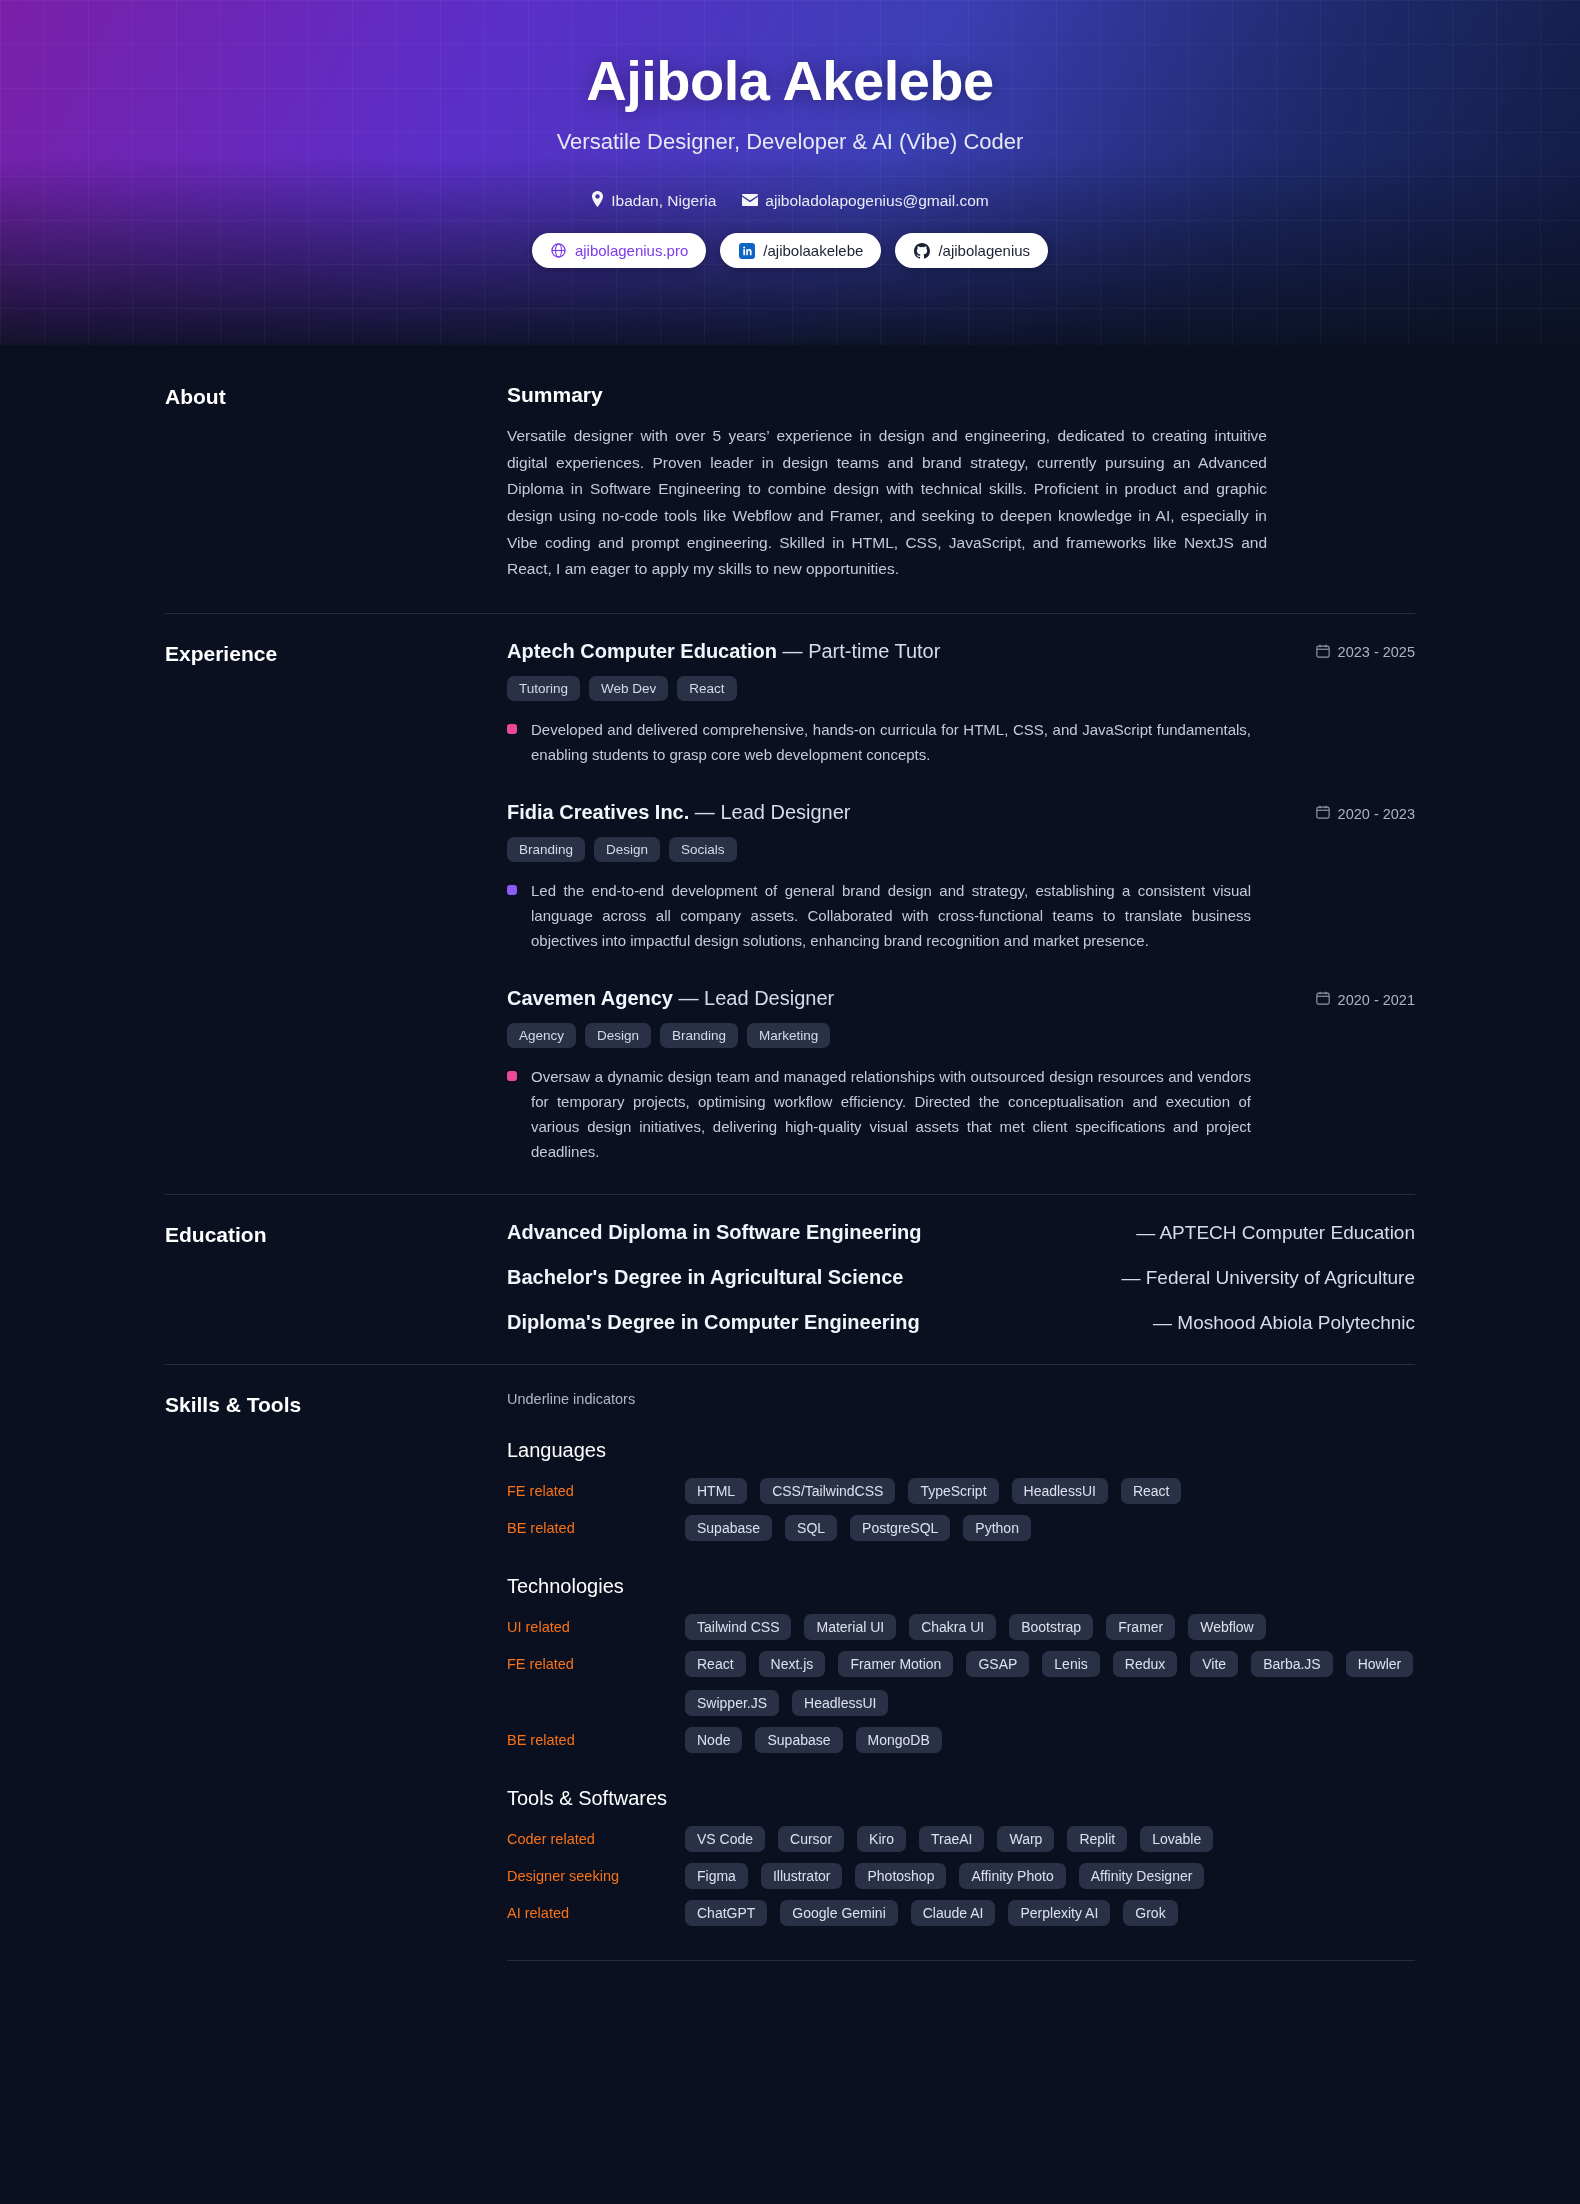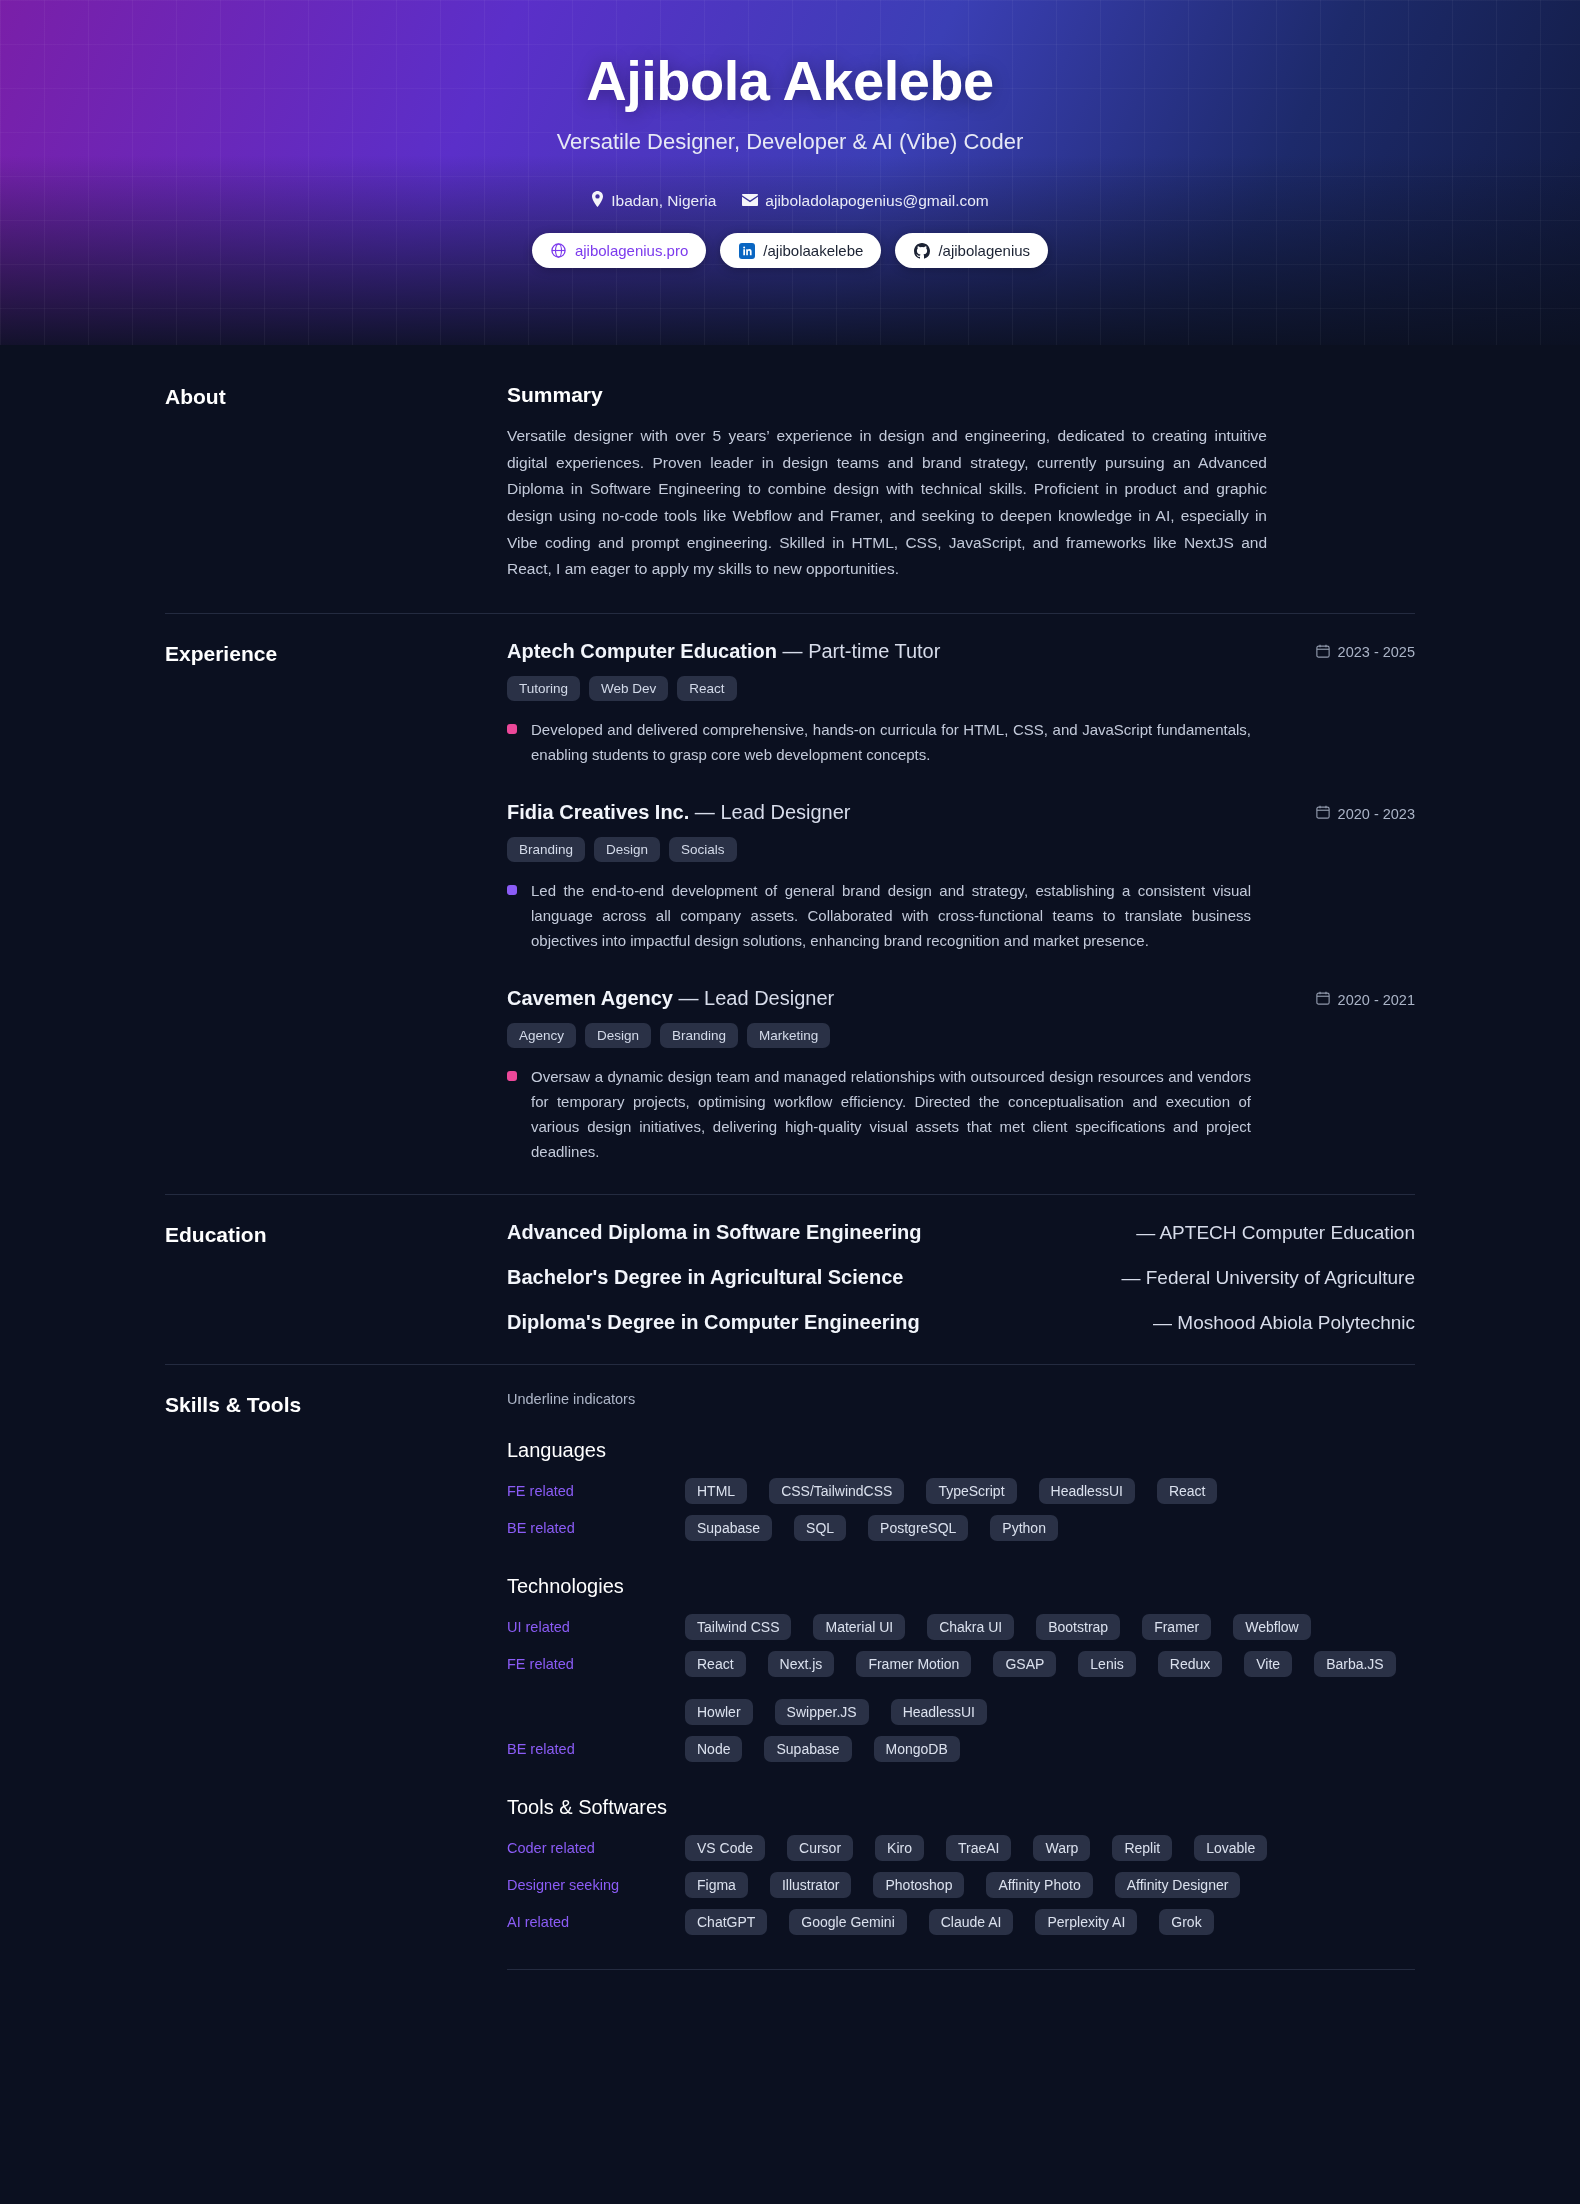--- a/index.html
+++ b/index.html
@@ -170,22 +170,22 @@
   .skills-note { font-size: 14.5px; color: #aeb6c8; margin-bottom: 32px; }
   .skill-group { margin-bottom: 34px; }
   .skill-group:last-child { margin-bottom: 0; }
   .skill-group-title { font-size: 20px; font-weight: normal; color: #ffffff; margin-bottom: 16px; }
   .skill-line {
     display: grid;
     grid-template-columns: 178px 1fr;
     align-items: start;
     margin-bottom: 11px;
   }
-  .skill-line-label { font-size: 14.5px; color: #8b5cf6; padding-top: 5px; }
-  .skill-chips { display: flex; flex-wrap: wrap; gap: 22px; }
+  .skill-line-label { font-size: 14.5px; color: #f97316; padding-top: 5px; }
+  .skill-chips { display: flex; flex-wrap: wrap; gap: 13px; }
   .chip {
     background: #2a3146;
     color: #dbe1ee;
     font-size: 14px;
     padding: 5px 12px;
     border-radius: 7px;
     white-space: nowrap;
   }
   .bottom-rule { border-top: 1px solid #242b40; margin-top: 18px; }
 </style>

